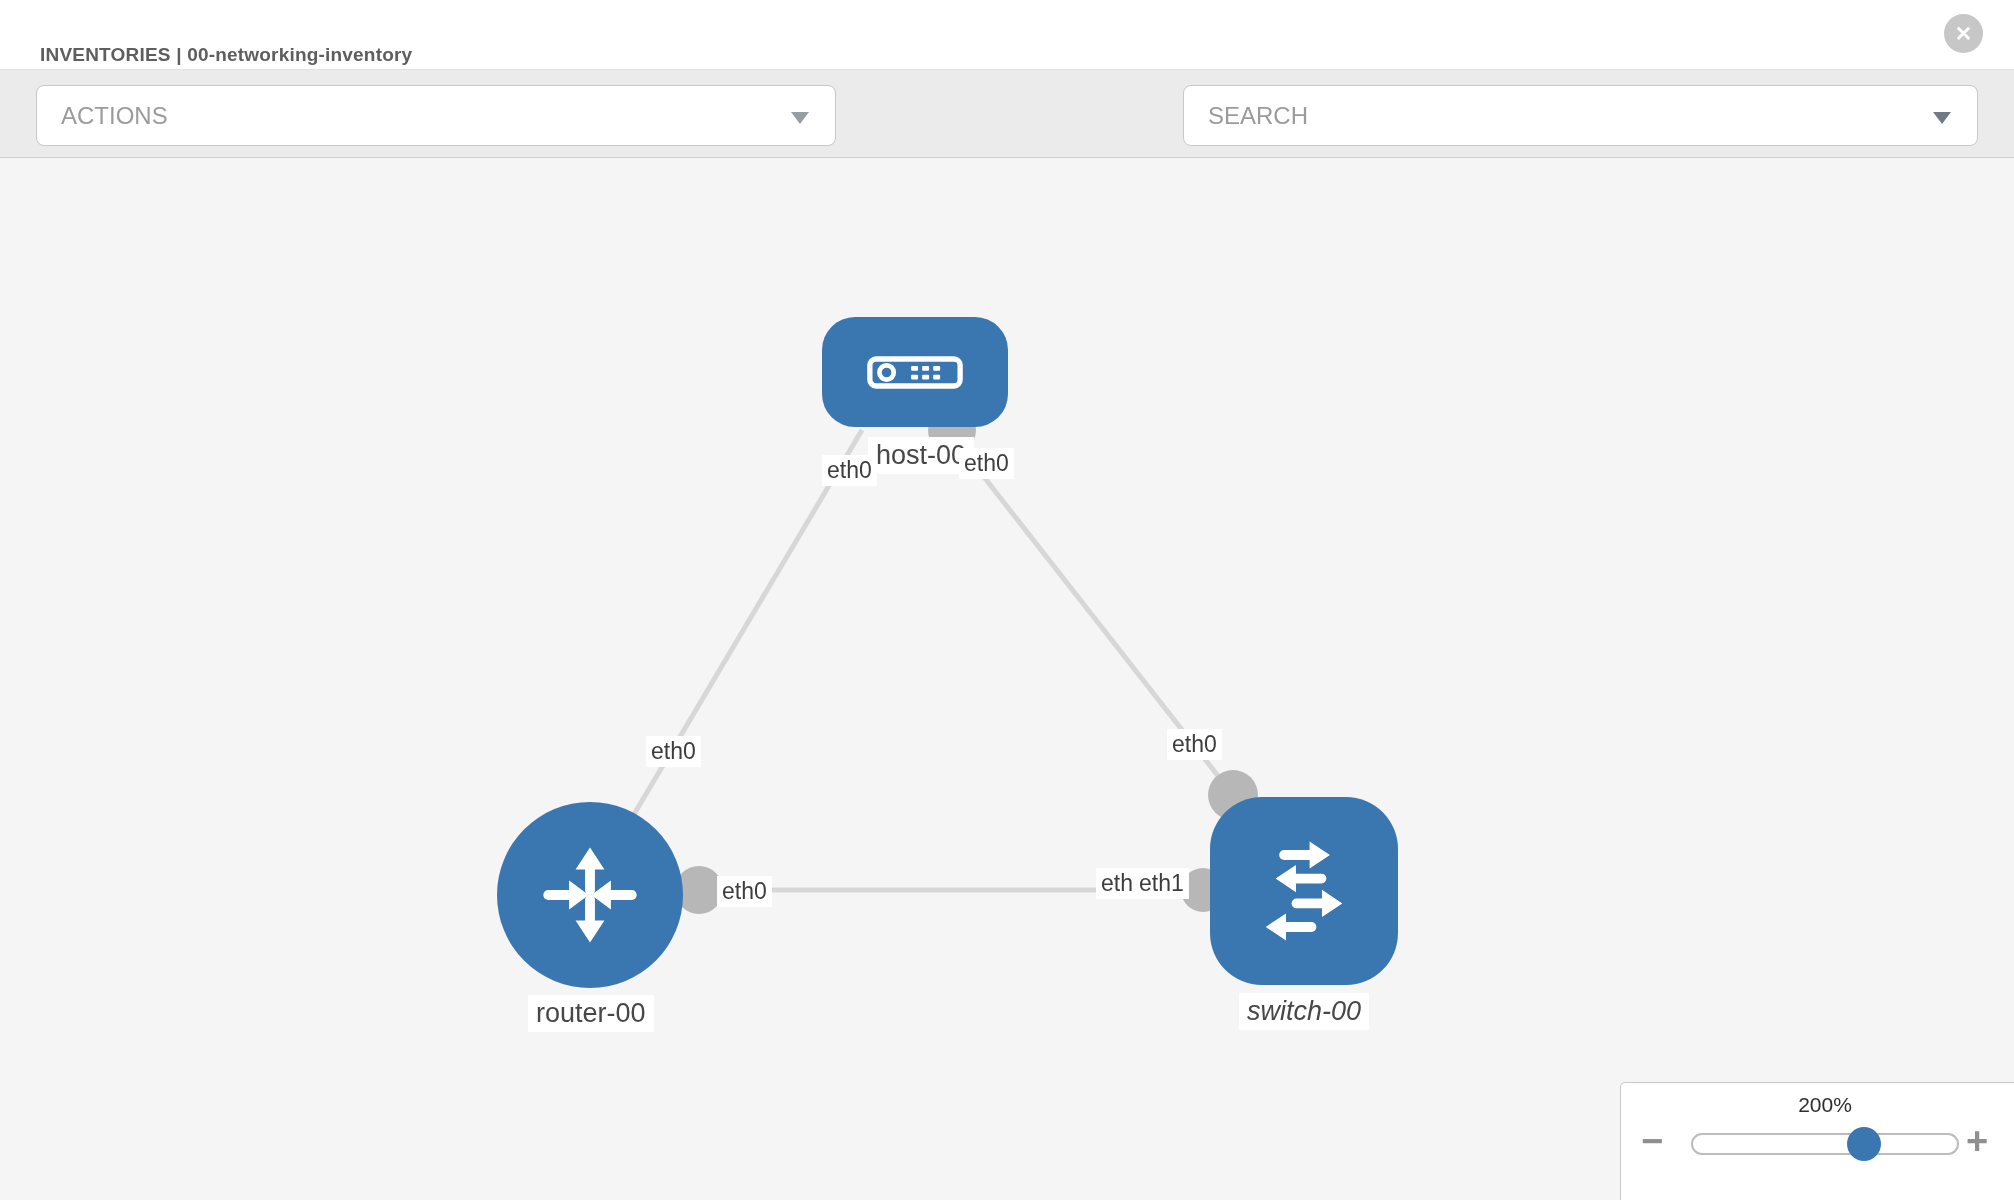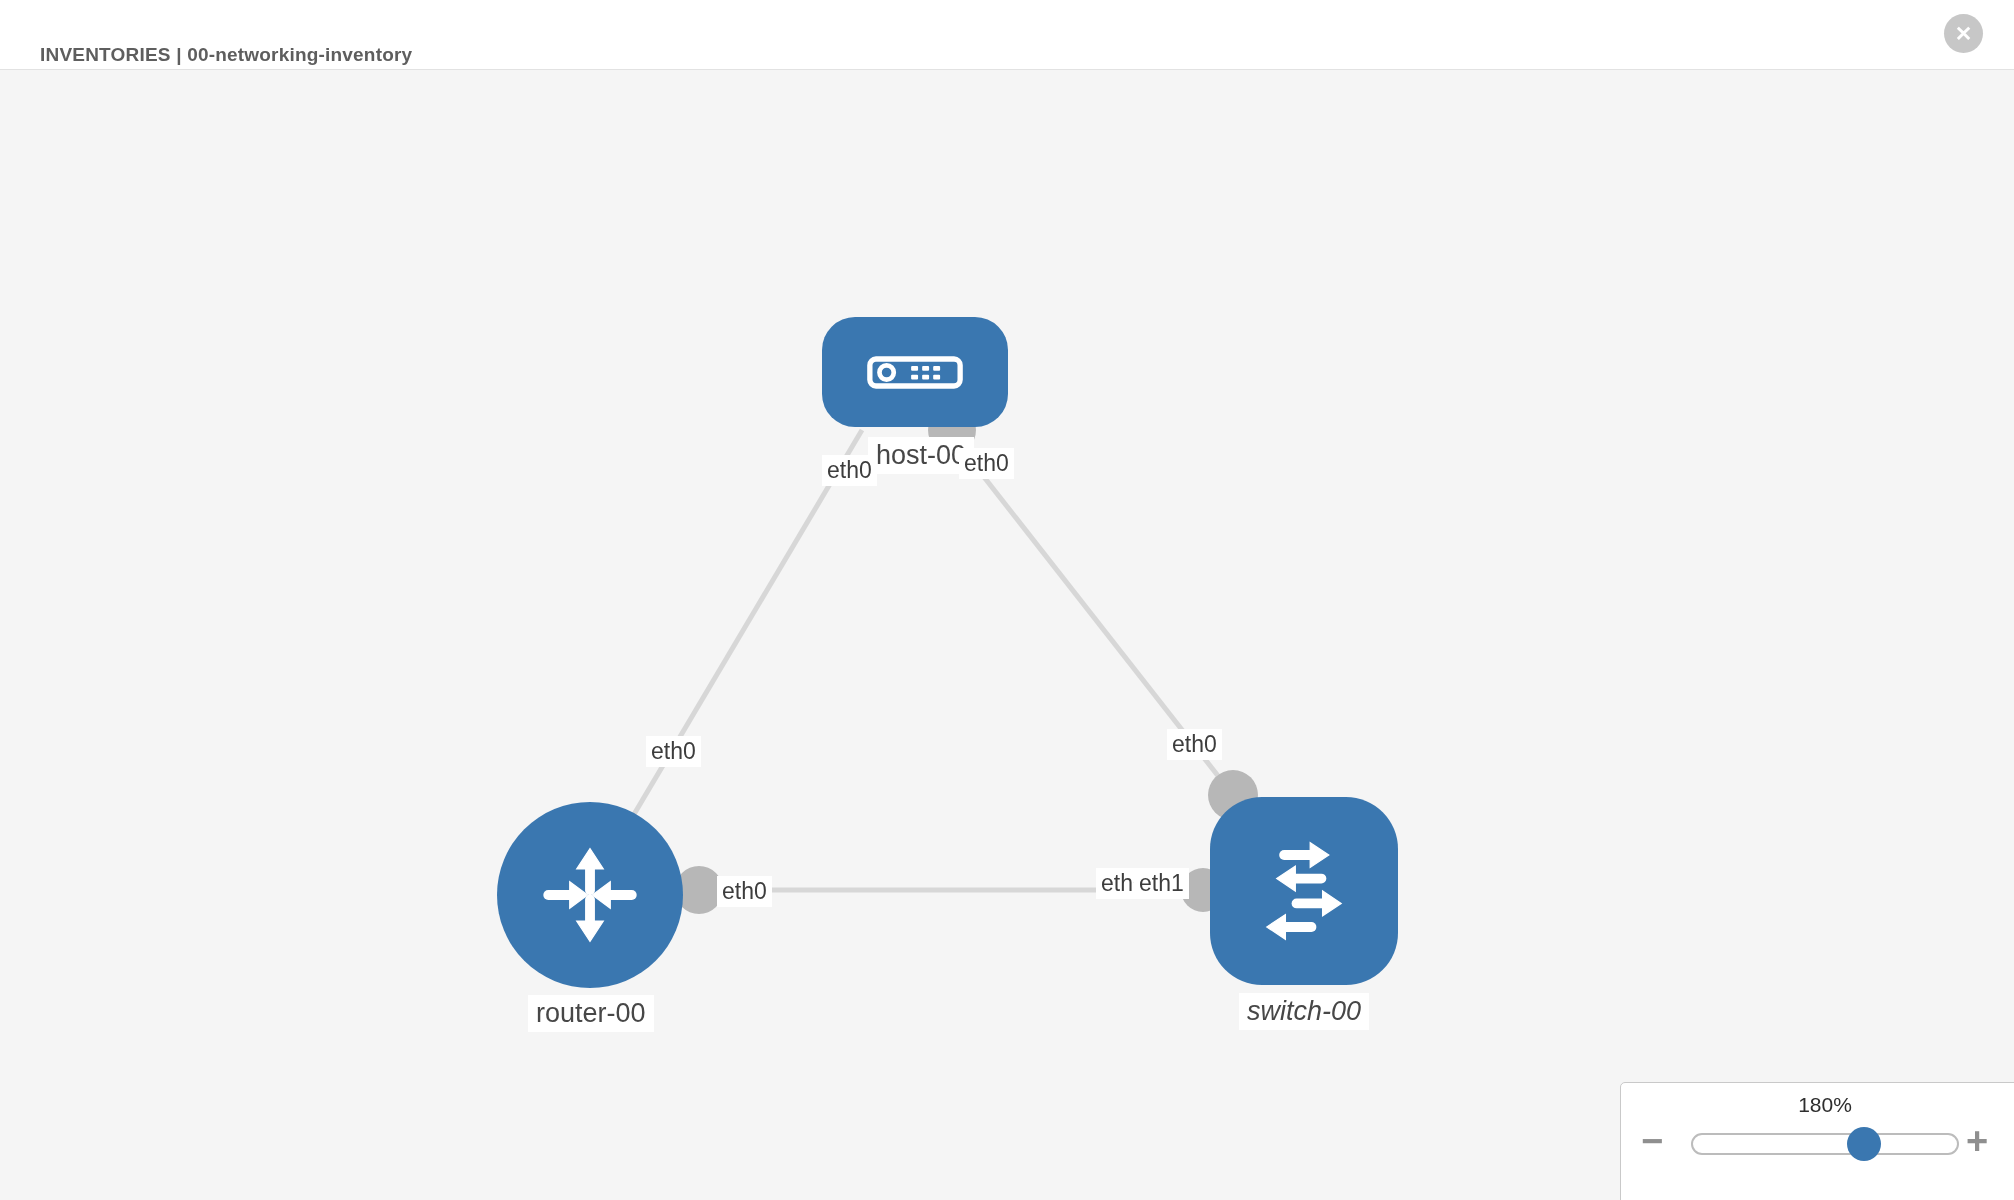--- a/index.html
+++ b/index.html
@@ -93,20 +93,44 @@
 
 <div class="stage">
 
   <div class="header">
     <div class="page-title">INVENTORIES | 00-networking-inventory</div>
     <div class="close-btn">
       <span>✕</span>
     </div>
   </div>
 
+  <div class="toolbar">
+    <div class="select-box" style="left:36px; width:800px;">
+      <span class="select-label">ACTIONS</span>
+      <span class="caret"></span>
+    </div>
+
+    <svg class="tool-icon" style="left:1043px;" viewBox="0 0 24 24">
+      <circle cx="16.6" cy="7.4" r="4.4" fill="none" stroke="#7b8490" stroke-width="3.4"></circle>
+      <rect x="16.2" y="1.2" width="8.2" height="6.4" fill="#ebebeb" transform="rotate(45 20.3 4.4)"></rect>
+      <line x1="4.2" y1="19.8" x2="12.8" y2="11.2" stroke="#7b8490" stroke-width="4.4" stroke-linecap="round"></line>
+    </svg>
+
+    <svg class="tool-icon" style="left:1111px;" viewBox="0 0 24 24">
+      <circle cx="7.2" cy="7.2" r="3.9" fill="none" stroke="#7b8490" stroke-width="3"></circle>
+      <line x1="10.2" y1="10.2" x2="19.6" y2="19.6" stroke="#7b8490" stroke-width="3.4" stroke-linecap="round"></line>
+      <line x1="19.6" y1="19.6" x2="21.9" y2="17.3" stroke="#7b8490" stroke-width="3.2" stroke-linecap="round"></line>
+      <line x1="15.9" y1="15.9" x2="18.1" y2="13.7" stroke="#7b8490" stroke-width="3.2" stroke-linecap="round"></line>
+    </svg>
+
+    <div class="select-box" style="left:1183px; width:795px;">
+      <span class="select-label">SEARCH</span>
+      <span class="caret dark"></span>
+    </div>
+  </div>
 
   <div class="canvas">
 
     <svg class="links-svg" width="2014" height="1042">
       <line x1="862" y1="272" x2="633" y2="658" stroke="#d7d7d7" stroke-width="5"></line>
       <line x1="955" y1="282" x2="1233" y2="637" stroke="#d7d7d7" stroke-width="5"></line>
       <line x1="699" y1="732" x2="1203" y2="732" stroke="#d7d7d7" stroke-width="5"></line>
       <circle cx="952" cy="272" r="24" fill="#b7b7b7"></circle>
       <circle cx="699" cy="732" r="24" fill="#b7b7b7"></circle>
       <circle cx="1233" cy="637" r="25" fill="#b7b7b7"></circle>
@@ -162,21 +186,21 @@
 
     <span class="iface-label" style="left:822px; top:297px;">eth0</span>
     <span class="iface-label" style="left:959px; top:290px;">eth0</span>
     <span class="iface-label" style="left:646px; top:578px;">eth0</span>
     <span class="iface-label" style="left:1167px; top:571px;">eth0</span>
     <span class="iface-label" style="left:717px; top:718px;">eth0</span>
     <span class="iface-label" style="left:1096px; top:710px;">eth0</span>
     <span class="iface-label" style="left:1134px; top:710px;">eth1</span>
 
     <div class="zoom-panel">
-      <div class="zoom-value">180%</div>
+      <div class="zoom-value">200%</div>
       <div class="zoom-minus">−</div>
       <div class="zoom-track"></div>
       <div class="zoom-thumb"></div>
       <div class="zoom-plus">+</div>
     </div>
 
   </div>
 </div>
 
 </body></html>

